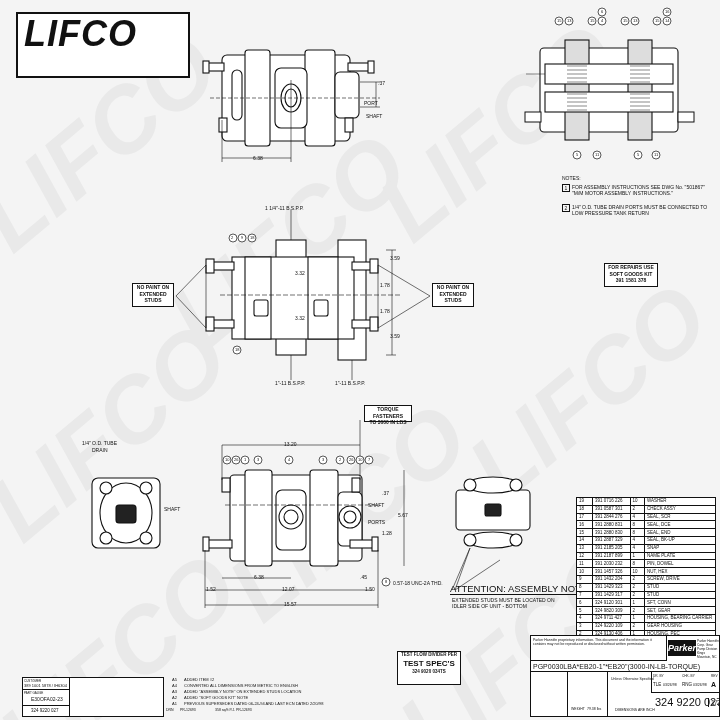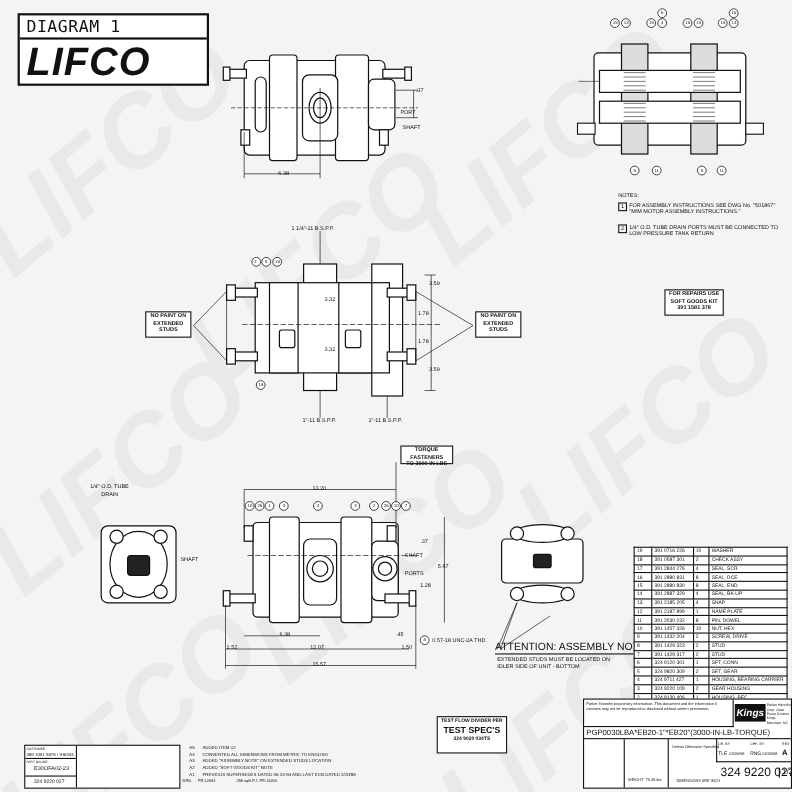--- a/index.html
+++ b/index.html
@@ -26,21 +26,20 @@
   <span style="left:150px;top:190px;">LIFCO</span>
   <span style="left:360px;top:80px;">LIFCO</span>
   <span style="left:-30px;top:380px;">LIFCO</span>
   <span style="left:210px;top:460px;">LIFCO</span>
   <span style="left:450px;top:340px;">LIFCO</span>
   <span style="left:-20px;top:610px;">LIFCO</span>
   <span style="left:380px;top:600px;">LIFCO</span>
 </div>
 
 <div class="logo-box">
-  <div class="logo-title">DIAGRAM 1</div>
   <div class="logo-name">LIFCO</div>
 </div>
 
 <svg width="720" height="720" style="left:0;top:0;" viewBox="0 0 720 720">
   <g fill="#fff" stroke="#111" stroke-width="1.1">
     <rect x="222" y="55" width="128" height="86" rx="5"></rect>
     <rect x="245" y="50" width="25" height="96" rx="3"></rect>
     <rect x="305" y="50" width="30" height="96" rx="3"></rect>
     <rect x="275" y="68" width="32" height="60" rx="6"></rect>
     <ellipse cx="291" cy="98" rx="10" ry="14"></ellipse>
@@ -450,21 +449,21 @@
         <td>ITEM</td>
         <td>PART NUMBER</td>
         <td>QTY</td>
         <td>DESCRIPTION</td>
       </tr>
     </tbody>
 </table>
 
 <div class="tb">
   <div style="position:absolute;left:0;top:0;width:136px;height:25px;border-right:1px solid #111;border-bottom:1px solid #111;font-size:3.5px;line-height:4px;padding:2px;box-sizing:border-box;overflow:hidden;">Parker Hannifin proprietary information. This document and the information it contains may not be reproduced or disclosed without written permission.</div>
-  <div style="position:absolute;left:137px;top:4px;width:28px;height:16px;background:#111;color:#fff;font-weight:bold;font-style:italic;font-size:9px;line-height:16px;text-align:center;">Kings</div>
+  <div style="position:absolute;left:137px;top:4px;width:28px;height:16px;background:#111;color:#fff;font-weight:bold;font-style:italic;font-size:9px;line-height:16px;text-align:center;">Parker</div>
   <div style="position:absolute;left:166px;top:3px;width:22px;font-size:3.2px;line-height:4px;white-space:normal;">Parker Hannifin Corp. Gear Pump Division Kings Mountain, NC</div>
   <div style="position:absolute;left:0;top:25px;width:188px;height:11px;border-bottom:1px solid #111;font-size:7px;line-height:11px;padding-left:2px;box-sizing:border-box;white-space:nowrap;overflow:hidden;">PGP0030LBA*EB20-1"*EB20"(3000-IN-LB-TORQUE)</div>
   <div style="position:absolute;left:0;top:36px;width:36px;height:44px;border-right:1px solid #111;"></div>
   <div style="position:absolute;left:36px;top:36px;width:40px;height:44px;border-right:1px solid #111;"></div>
   <div class="t" style="left:40px;top:70px;font-size:3.5px;">WEIGHT</div>
   <div class="t" style="left:56px;top:70px;font-size:3.5px;">79.38 lbs</div>
   <div class="t" style="left:80px;top:40px;font-size:3.5px;">Unless Otherwise Specified</div>
   <div class="t" style="left:84px;top:71px;font-size:3.5px;">DIMENSIONS ARE INCH</div>
   <div style="position:absolute;left:120px;top:36px;width:68px;height:20px;border-left:1px solid #111;border-bottom:1px solid #111;"></div>
   <div class="t" style="left:122px;top:37px;font-size:3.2px;">DR. BY</div>

